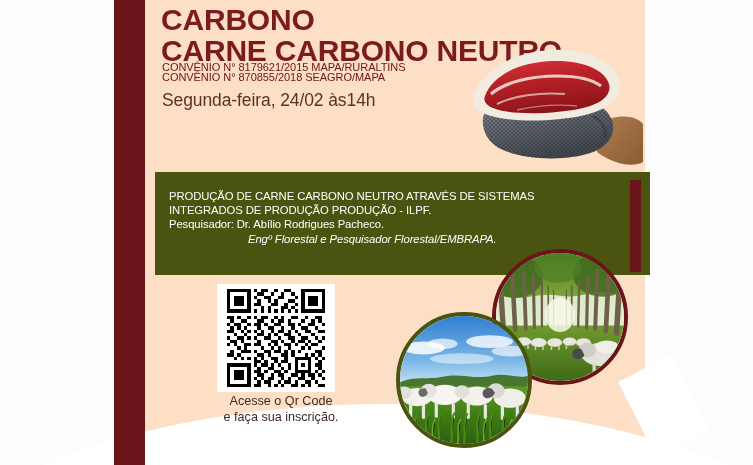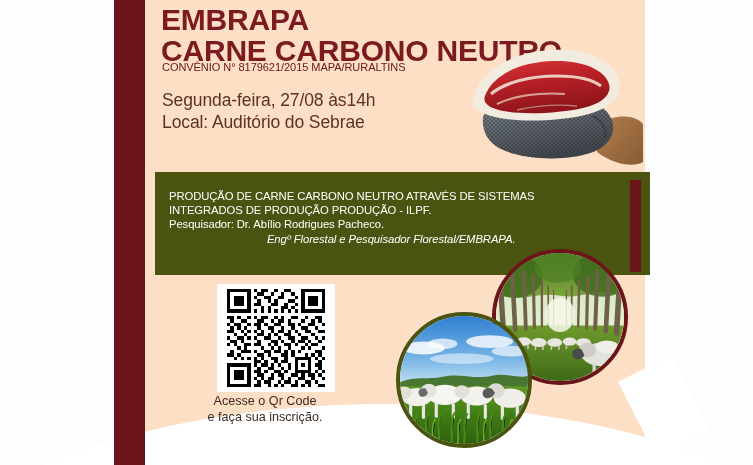--- a/index.html
+++ b/index.html
@@ -85,21 +85,20 @@
     letter-spacing: -0.1px;
   }
   .bnr-wrap {
     position: absolute;
     left: 14px;
     top: 17px;
   }
   .bnr-line.italic {
     font-style: italic;
     padding-left: 79px;
-    text-align: center;
   }
 
   
   .headline {
     position: absolute;
     left: 161px;
     top: 4px;
     color: #7b1a20;
     font-weight: bold;
     font-size: 30px;
@@ -139,21 +138,21 @@
     padding: 0;
   }
   .qr-canvas {
     position: absolute;
     left: 6px;
     top: 5px;
     display: block;
   }
   .qr-caption {
     position: absolute;
-    left: 180px;
+    left: 196px;
     top: 394px;
     width: 170px;
     text-align: center;
     color: #3b2b22;
     font-size: 12.6px;
     line-height: 15.5px;
   }
 
   
   .circle {
@@ -196,31 +195,31 @@
 <body>
 
 <div id="poster">
 
   <div class="peach-plate"></div>
   <div class="bottom-arc"></div>
   <div class="peach-bevel"></div>
   <div class="left-bar"></div>
 
   <div class="headline">
-    <div class="l1">EMBRAPA</div>
+    <div class="l1">CARBONO</div>
     <div class="l2">CARNE CARBONO NEUTRO</div>
   </div>
 
   <div class="convenio">
     <div>CONVÊNIO N° 8179621/2015 MAPA/RURALTINS</div>
+    <div>CONVÊNIO N° 870855/2018 SEAGRO/MAPA</div>
   </div>
 
   <div class="whenwhere">
-    <div>Segunda-feira, 27/08 às14h</div>
-    <div>Local: Auditório do Sebrae</div>
+    <div>Segunda-feira, 24/02 às14h</div>
   </div>
 
   <div class="meat-photo">
     <svg viewBox="0 0 196 142" preserveAspectRatio="none">
       <defs>
         <linearGradient id="gMeat" x1="0" y1="0" x2="0.3" y2="1">
           <stop offset="0" stop-color="#d8353a"></stop>
           <stop offset="0.45" stop-color="#b82027"></stop>
           <stop offset="1" stop-color="#8e151b"></stop>
         </linearGradient>

